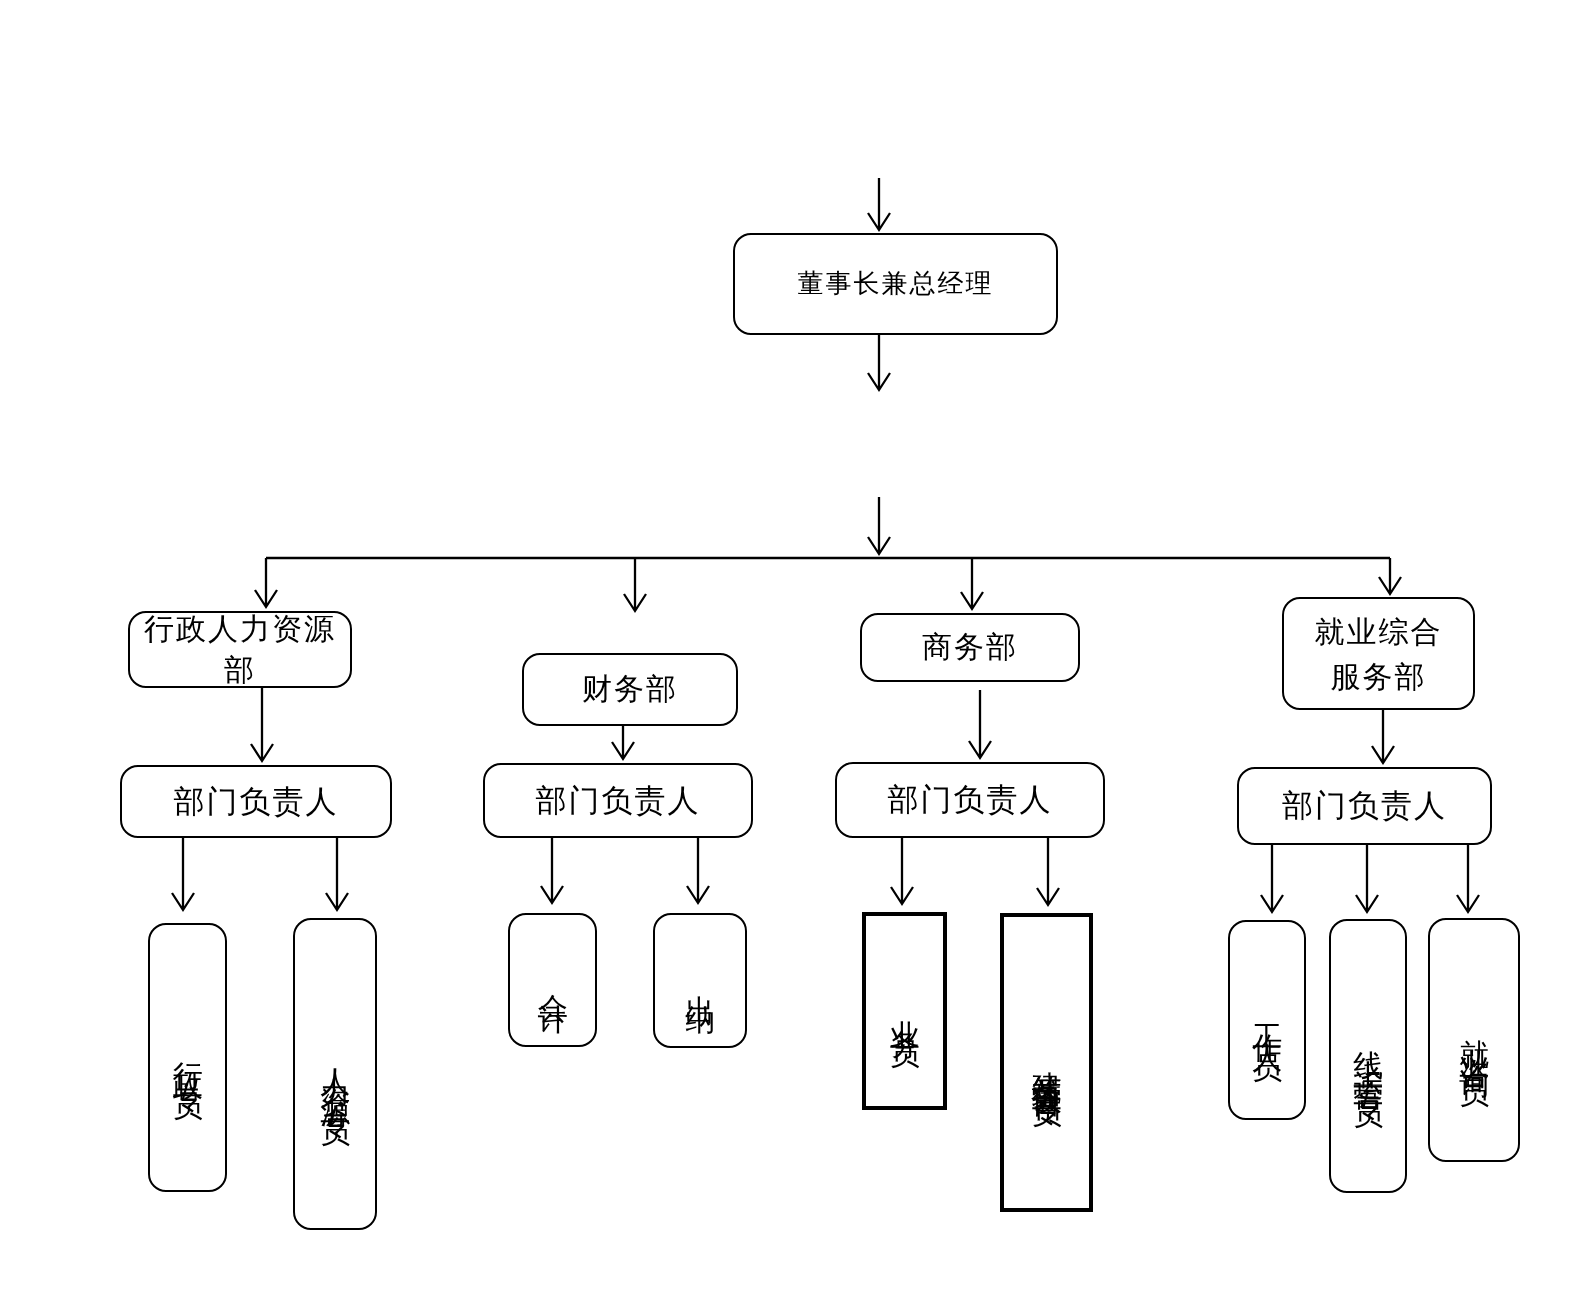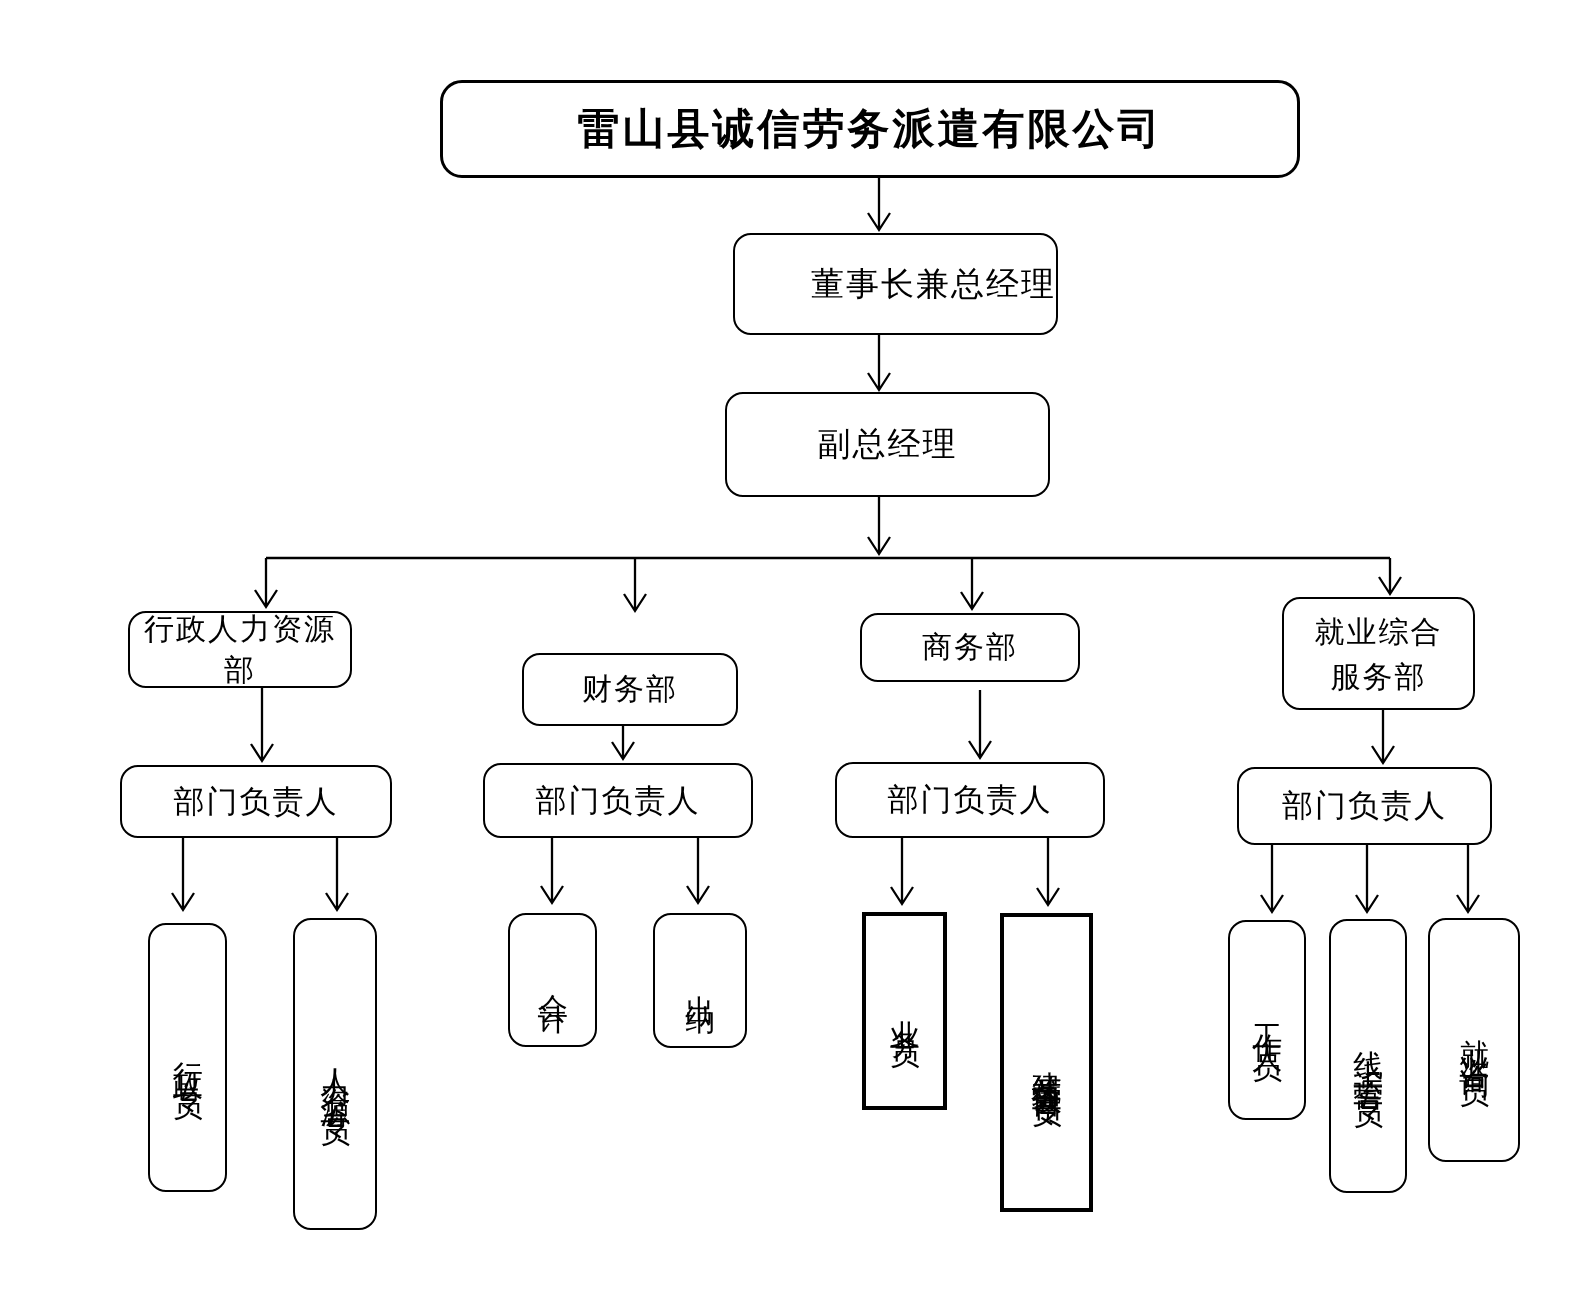--- a/index.html
+++ b/index.html
@@ -36,21 +36,21 @@
   }
   .rounded{ border-radius:18px; }
   .rounded-lg{ border-radius:22px; }
   .sharp{ border-radius:0; border-width:4px; }
 
   .company{
     left:440px; top:80px; width:860px; height:98px;
     font-size:42px; font-weight:bold; letter-spacing:3px;
     border-width:3px;
   }
-  .chairman{ left:733px; top:233px; width:325px; height:102px; font-size:33px; letter-spacing:2px;justify-content:flex-end; }
+  .chairman{ left:733px; top:233px; width:325px; height:102px; font-size:26px; letter-spacing:2px; }
   .deputy{   left:725px; top:392px; width:325px; height:105px; font-size:33px; letter-spacing:2px; }
 
   .dept{ font-size:30px; letter-spacing:2px; }
   .dept1{ left:128px;  top:611px; width:224px; height:77px; }
   .dept2{ left:522px;  top:615px; width:216px; height:73px;margin-top:38px; }
   .dept3{ left:860px;  top:613px; width:220px; height:69px; }
   .dept4{ left:1282px; top:597px; width:193px; height:113px; line-height:1.5; }
   .dept4 .wrap{ display:inline-block; width:136px; }
 
   .head{ font-size:31px; letter-spacing:2px;justify-content:center; }
@@ -112,31 +112,25 @@
 
       <path d="M902 838 V904 M891 887 L902 904 L913 887"></path>
       <path d="M1048 838 V905 M1037 888 L1048 905 L1059 888"></path>
 
       <path d="M1272 845 V912 M1261 895 L1272 912 L1283 895"></path>
       <path d="M1367 845 V912 M1356 895 L1367 912 L1378 895"></path>
       <path d="M1468 845 V912 M1457 895 L1468 912 L1479 895"></path>
     </g>
   </svg>
 
-  <div class="box rounded-lg company">
-    <span>雷山县诚信劳务派遣有限公司</span>
-  </div>
 
   <div class="box rounded chairman">
     <span>董事长兼总经理</span>
   </div>
 
-  <div class="box rounded deputy">
-    <span>副总经理</span>
-  </div>
 
   <div class="box rounded dept dept1">
     <span>行政人力资源部</span>
   </div>
   <div class="box rounded dept dept2">
     <span>财务部</span>
   </div>
   <div class="box rounded dept dept3">
     <span>商务部</span>
   </div>

